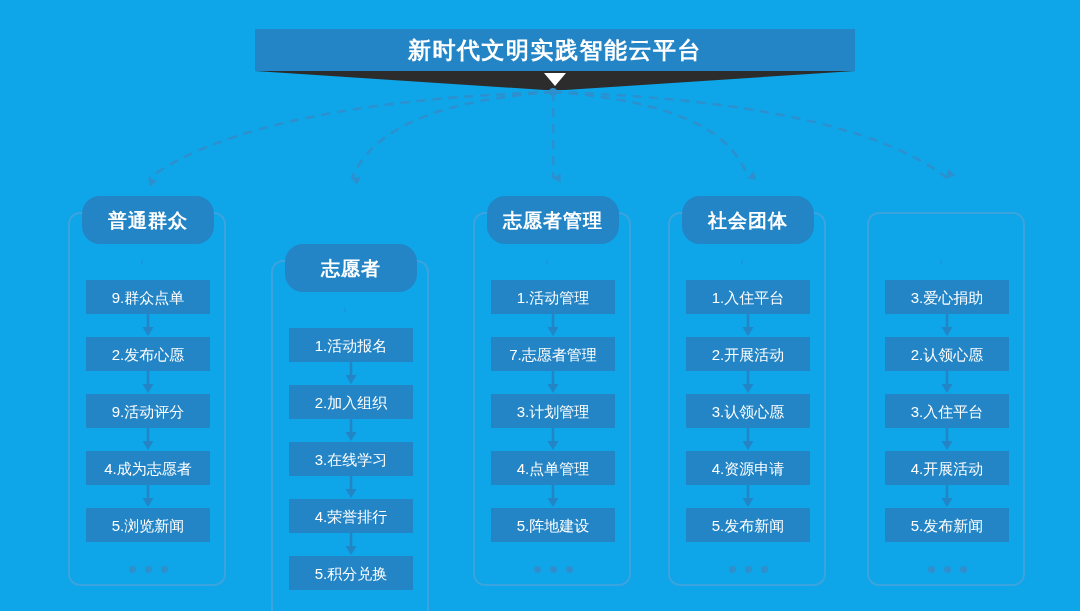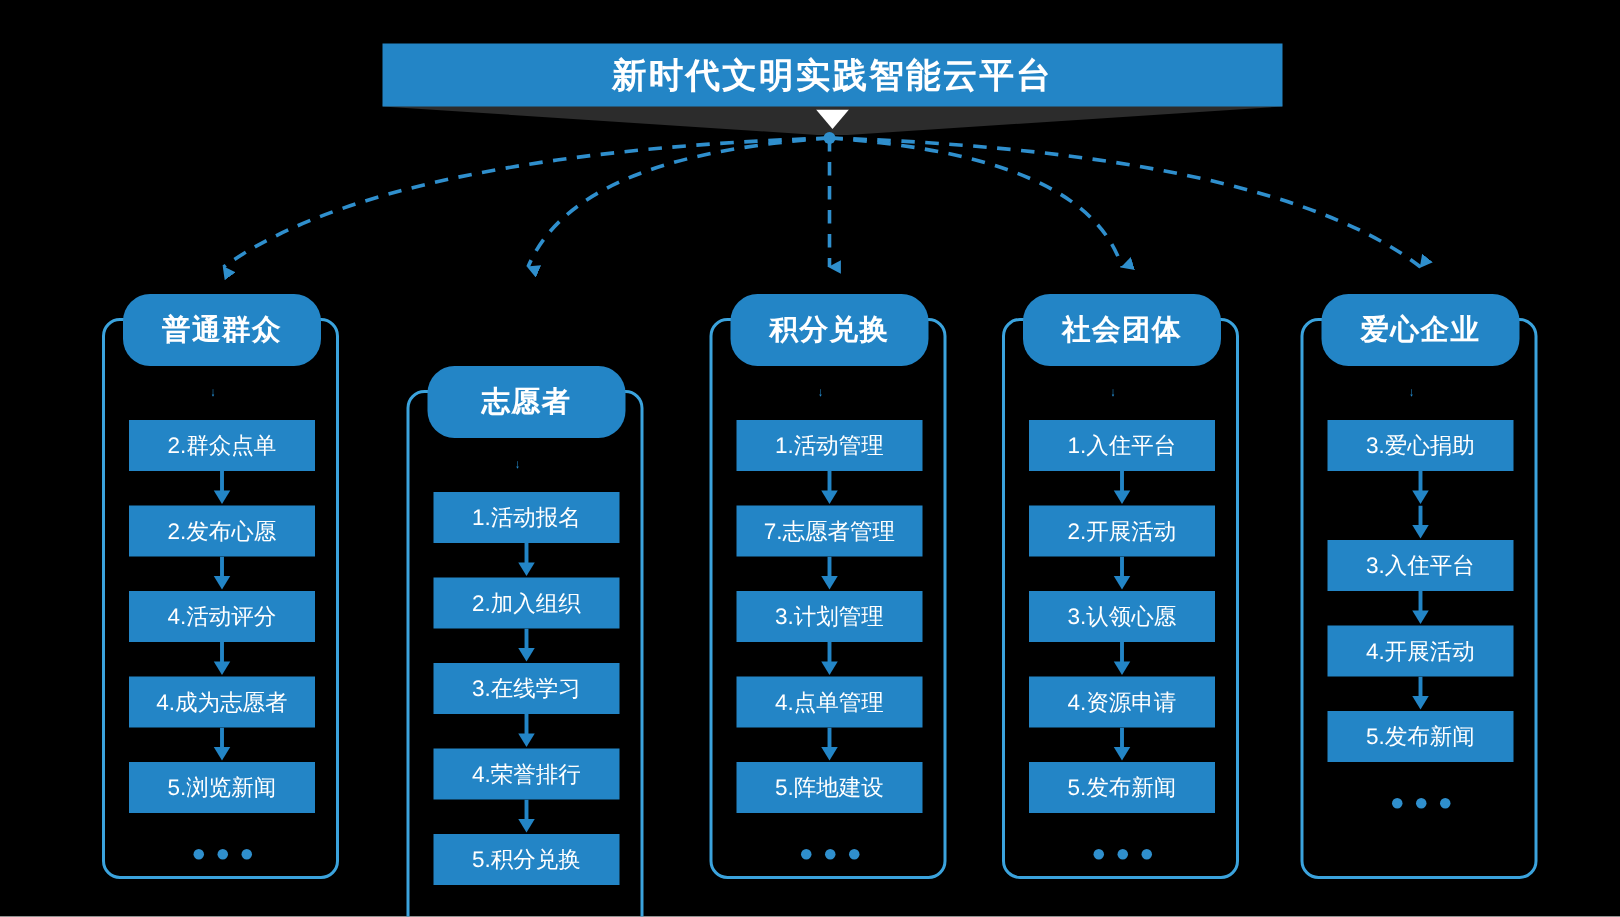--- a/index.html
+++ b/index.html
@@ -11,21 +11,21 @@
     width: 1080px;
     height: 611px;
     font-family: "Liberation Sans", "DejaVu Sans", sans-serif;
     overflow: hidden;
   }
 
   #stage {
     position: relative;
     width: 1080px;
     height: 611px;
-    background: #000000;
+    background: #0ea5e9;
   }
 
   
   .banner-wrap {
     position: absolute;
     left: 255px;
     top: 29px;
     width: 600px;
     height: 62px;
   }
@@ -235,21 +235,21 @@
         <span class="col-header-label">普通群众</span>
       </div>
       <div class="col-body">
         <svg class="stem-arrow" width="14" height="36" viewBox="0 0 14 36" style="margin-left:-7px;">
           <line x1="7" y1="0" x2="7" y2="26" stroke="#2385c6" stroke-width="2.6"></line>
           <polygon points="1,25 13,25 7,35" fill="#2385c6"></polygon>
         </svg>
         <div class="items">
           <div class="item-row">
             <div class="item-box">
-              <span class="item-label">2.群众点单</span>
+              <span class="item-label">9.群众点单</span>
             </div>
           </div>
           <div class="item-arrow">
             <svg width="12" height="23" viewBox="0 0 12 23">
               <line x1="6" y1="0" x2="6" y2="14" stroke="#2385c6" stroke-width="2.6"></line>
               <polygon points="0.5,13 11.5,13 6,22" fill="#2385c6"></polygon>
             </svg>
           </div>
           <div class="item-row">
             <div class="item-box">
@@ -257,21 +257,21 @@
             </div>
           </div>
           <div class="item-arrow">
             <svg width="12" height="23" viewBox="0 0 12 23">
               <line x1="6" y1="0" x2="6" y2="14" stroke="#2385c6" stroke-width="2.6"></line>
               <polygon points="0.5,13 11.5,13 6,22" fill="#2385c6"></polygon>
             </svg>
           </div>
           <div class="item-row">
             <div class="item-box">
-              <span class="item-label">4.活动评分</span>
+              <span class="item-label">9.活动评分</span>
             </div>
           </div>
           <div class="item-arrow">
             <svg width="12" height="23" viewBox="0 0 12 23">
               <line x1="6" y1="0" x2="6" y2="14" stroke="#2385c6" stroke-width="2.6"></line>
               <polygon points="0.5,13 11.5,13 6,22" fill="#2385c6"></polygon>
             </svg>
           </div>
           <div class="item-row">
             <div class="item-box">
@@ -363,21 +363,21 @@
             <span class="dot"></span>
             <span class="dot"></span>
           </div>
         </div>
       </div>
     </div>
 
     <div class="column" style="left:473px;">
       <div class="col-frame"></div>
       <div class="col-header">
-        <span class="col-header-label">积分兑换</span>
+        <span class="col-header-label">志愿者管理</span>
       </div>
       <div class="col-body">
         <svg class="stem-arrow" width="14" height="36" viewBox="0 0 14 36" style="margin-left:-7px;">
           <line x1="7" y1="0" x2="7" y2="26" stroke="#2385c6" stroke-width="2.6"></line>
           <polygon points="1,25 13,25 7,35" fill="#2385c6"></polygon>
         </svg>
         <div class="items">
           <div class="item-row">
             <div class="item-box">
               <span class="item-label">1.活动管理</span>
@@ -500,40 +500,42 @@
             <span class="dot"></span>
             <span class="dot"></span>
             <span class="dot"></span>
           </div>
         </div>
       </div>
     </div>
 
     <div class="column" style="left:867px;">
       <div class="col-frame"></div>
-      <div class="col-header">
-        <span class="col-header-label">爱心企业</span>
-      </div>
       <div class="col-body">
         <svg class="stem-arrow" width="14" height="36" viewBox="0 0 14 36" style="margin-left:-7px;">
           <line x1="7" y1="0" x2="7" y2="26" stroke="#2385c6" stroke-width="2.6"></line>
           <polygon points="1,25 13,25 7,35" fill="#2385c6"></polygon>
         </svg>
         <div class="items">
           <div class="item-row">
             <div class="item-box">
               <span class="item-label">3.爱心捐助</span>
             </div>
           </div>
           <div class="item-arrow">
             <svg width="12" height="23" viewBox="0 0 12 23">
               <line x1="6" y1="0" x2="6" y2="14" stroke="#2385c6" stroke-width="2.6"></line>
               <polygon points="0.5,13 11.5,13 6,22" fill="#2385c6"></polygon>
             </svg>
           </div>
+          <div class="item-row">
+            <div class="item-box">
+              <span class="item-label">2.认领心愿</span>
+            </div>
+          </div>
           <div class="item-arrow">
             <svg width="12" height="23" viewBox="0 0 12 23">
               <line x1="6" y1="0" x2="6" y2="14" stroke="#2385c6" stroke-width="2.6"></line>
               <polygon points="0.5,13 11.5,13 6,22" fill="#2385c6"></polygon>
             </svg>
           </div>
           <div class="item-row">
             <div class="item-box">
               <span class="item-label">3.入住平台</span>
             </div>

